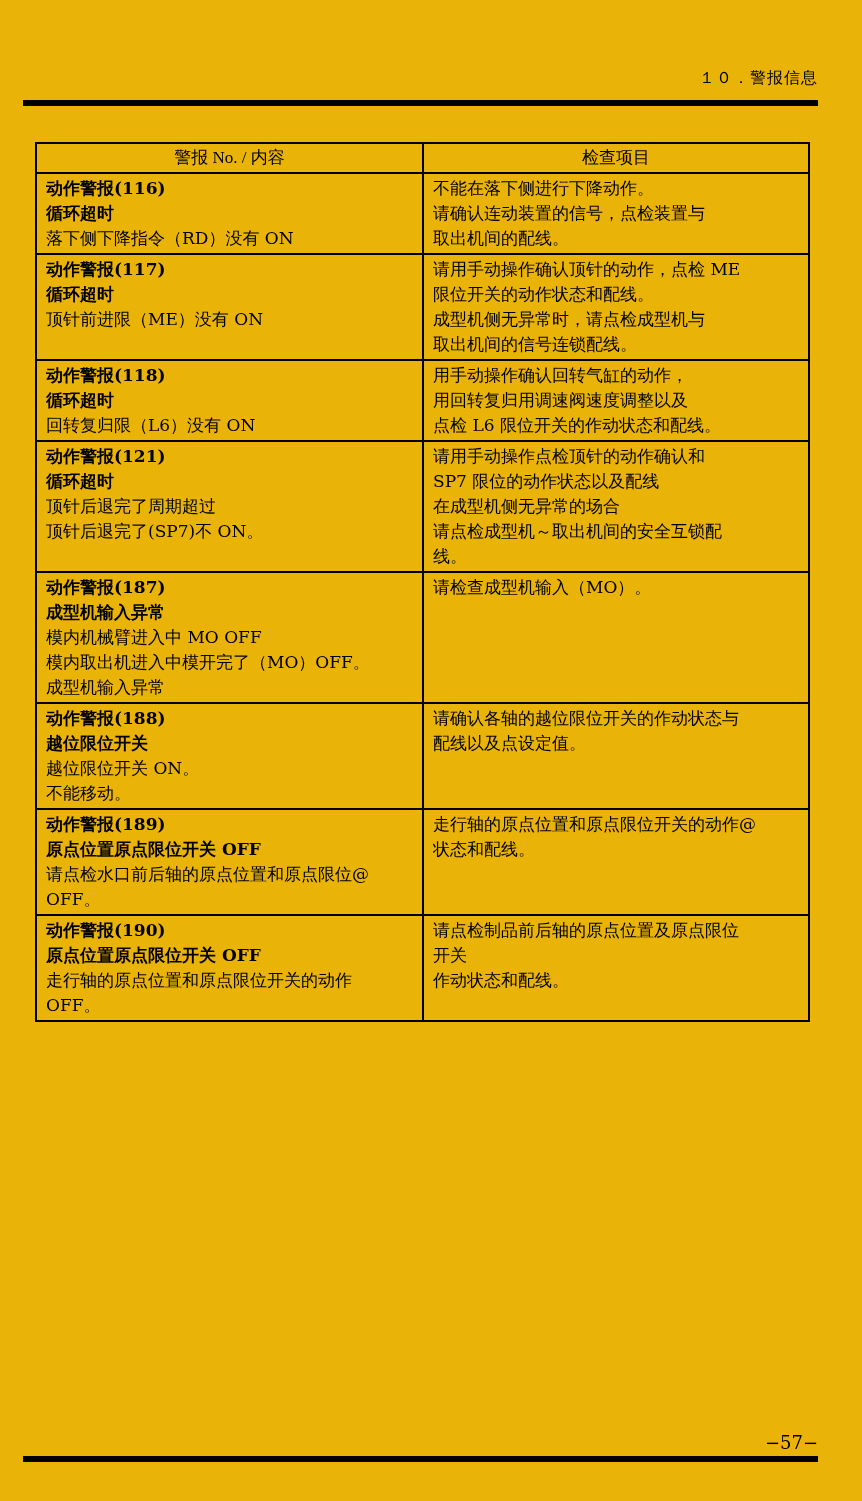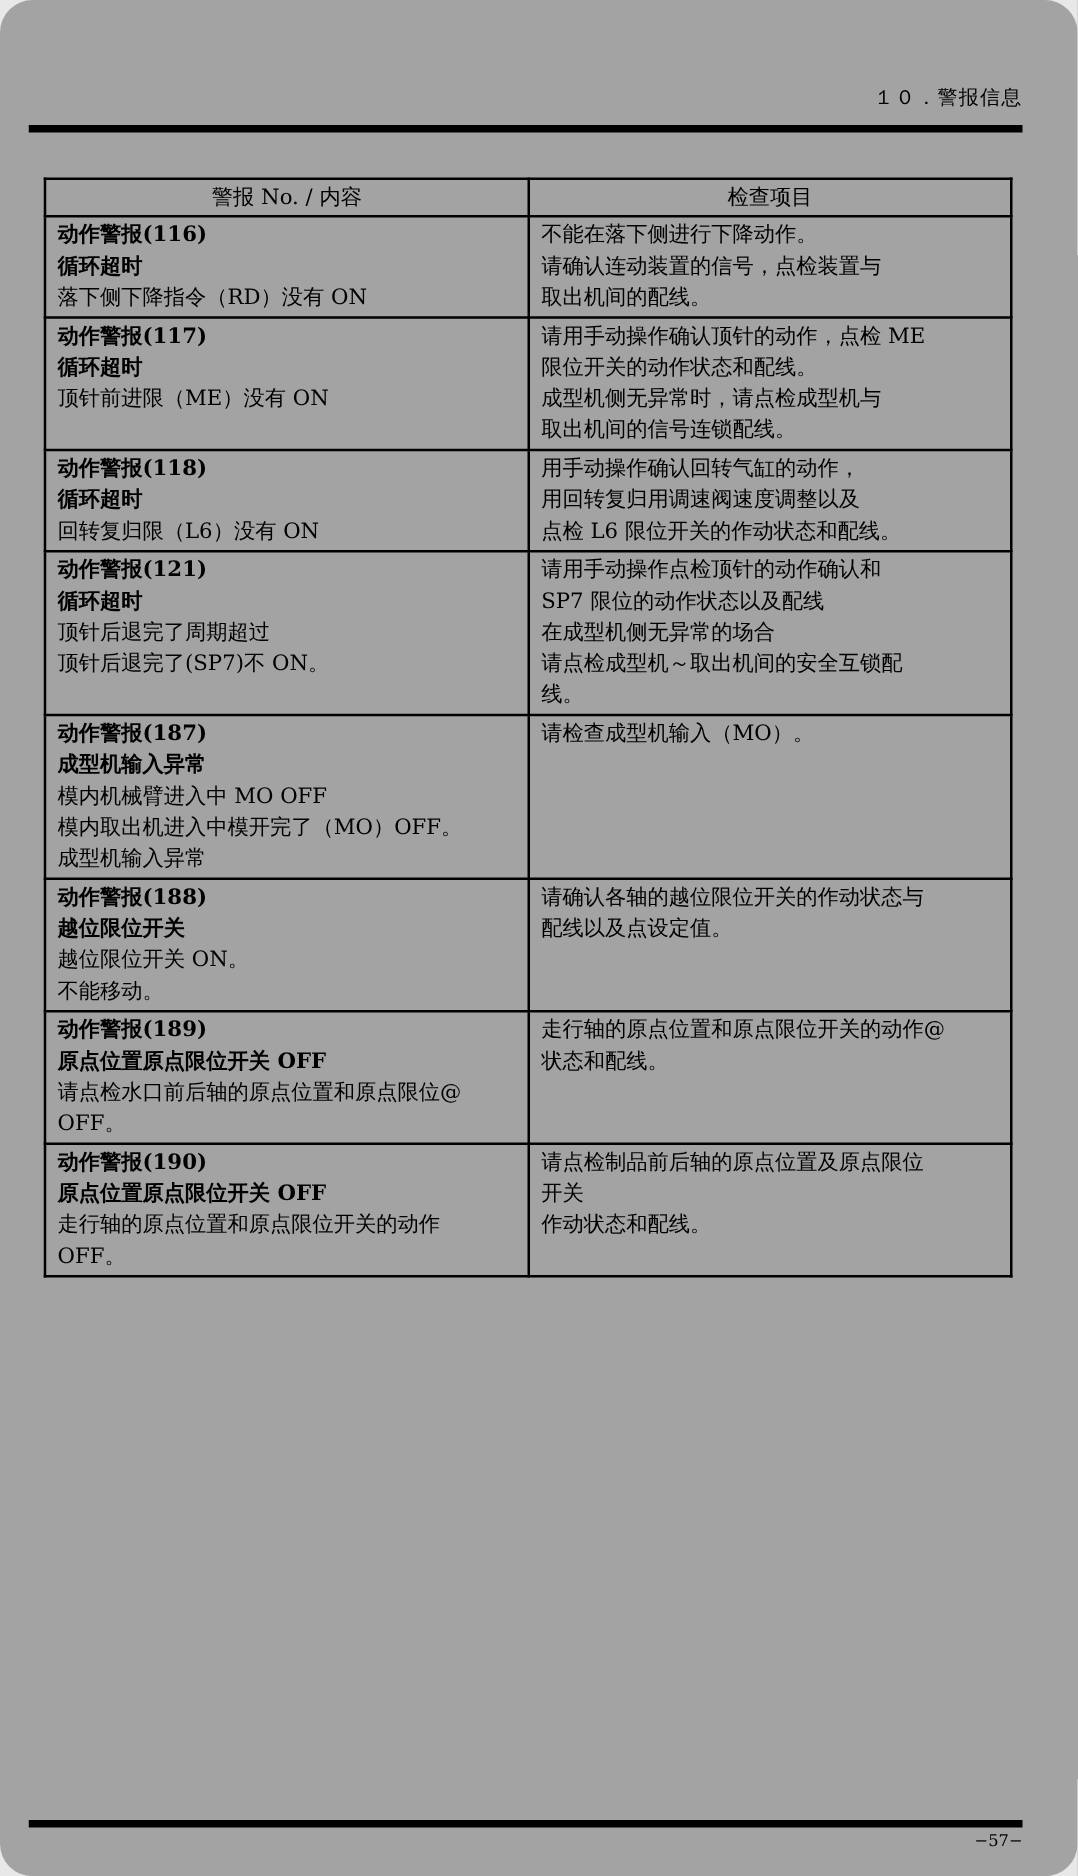--- a/index.html
+++ b/index.html
@@ -2,25 +2,24 @@
 <html><head>
 <meta charset="utf-8">
 <style>
   * { margin: 0; padding: 0; box-sizing: border-box; }
   html, body { background: #e8e8e8; }
   .page {
     position: relative;
     width: 862px;
     height: 1501px;
     margin: 0 auto;
-    background: #a3a3a3;
+    background: #eab308;
     color: #000000;
     font-family: "DejaVu Serif", "Liberation Serif", serif;
     overflow: hidden;
-    border-radius: 26px;
   }
   .chapter-title {
     position: absolute;
     top: 68px;
     right: 44px;
     font-size: 16px;
     letter-spacing: 1px;
     white-space: nowrap;
   }
   .rule {
@@ -45,35 +44,36 @@
   table.alarm-table td {
     border: 2px solid #000000;
     vertical-align: top;
   }
   table.alarm-table th {
     font-weight: normal;
     text-align: center;
     height: 30px;
     padding: 2px 4px;
     font-size: 17px;
+    font-family: Liberation Serif, serif;
   }
   table.alarm-table td {
     padding: 2px 8px 2px 9px;
   }
   .line {
     line-height: 25px;
     white-space: nowrap;
     overflow: hidden;
   }
   .line.bold { font-weight: bold; }
   .page-number {
     position: absolute;
-    top: 1466px;
+    top: 1432px;
     right: 44px;
-    font-size: 13px;
+    font-size: 18px;
     white-space: nowrap;
   }
 </style>
 </head>
 <body>
 
 <div class="page">
   <div class="chapter-title">１０．警报信息</div>
 
   <div class="rule top-rule"></div>

